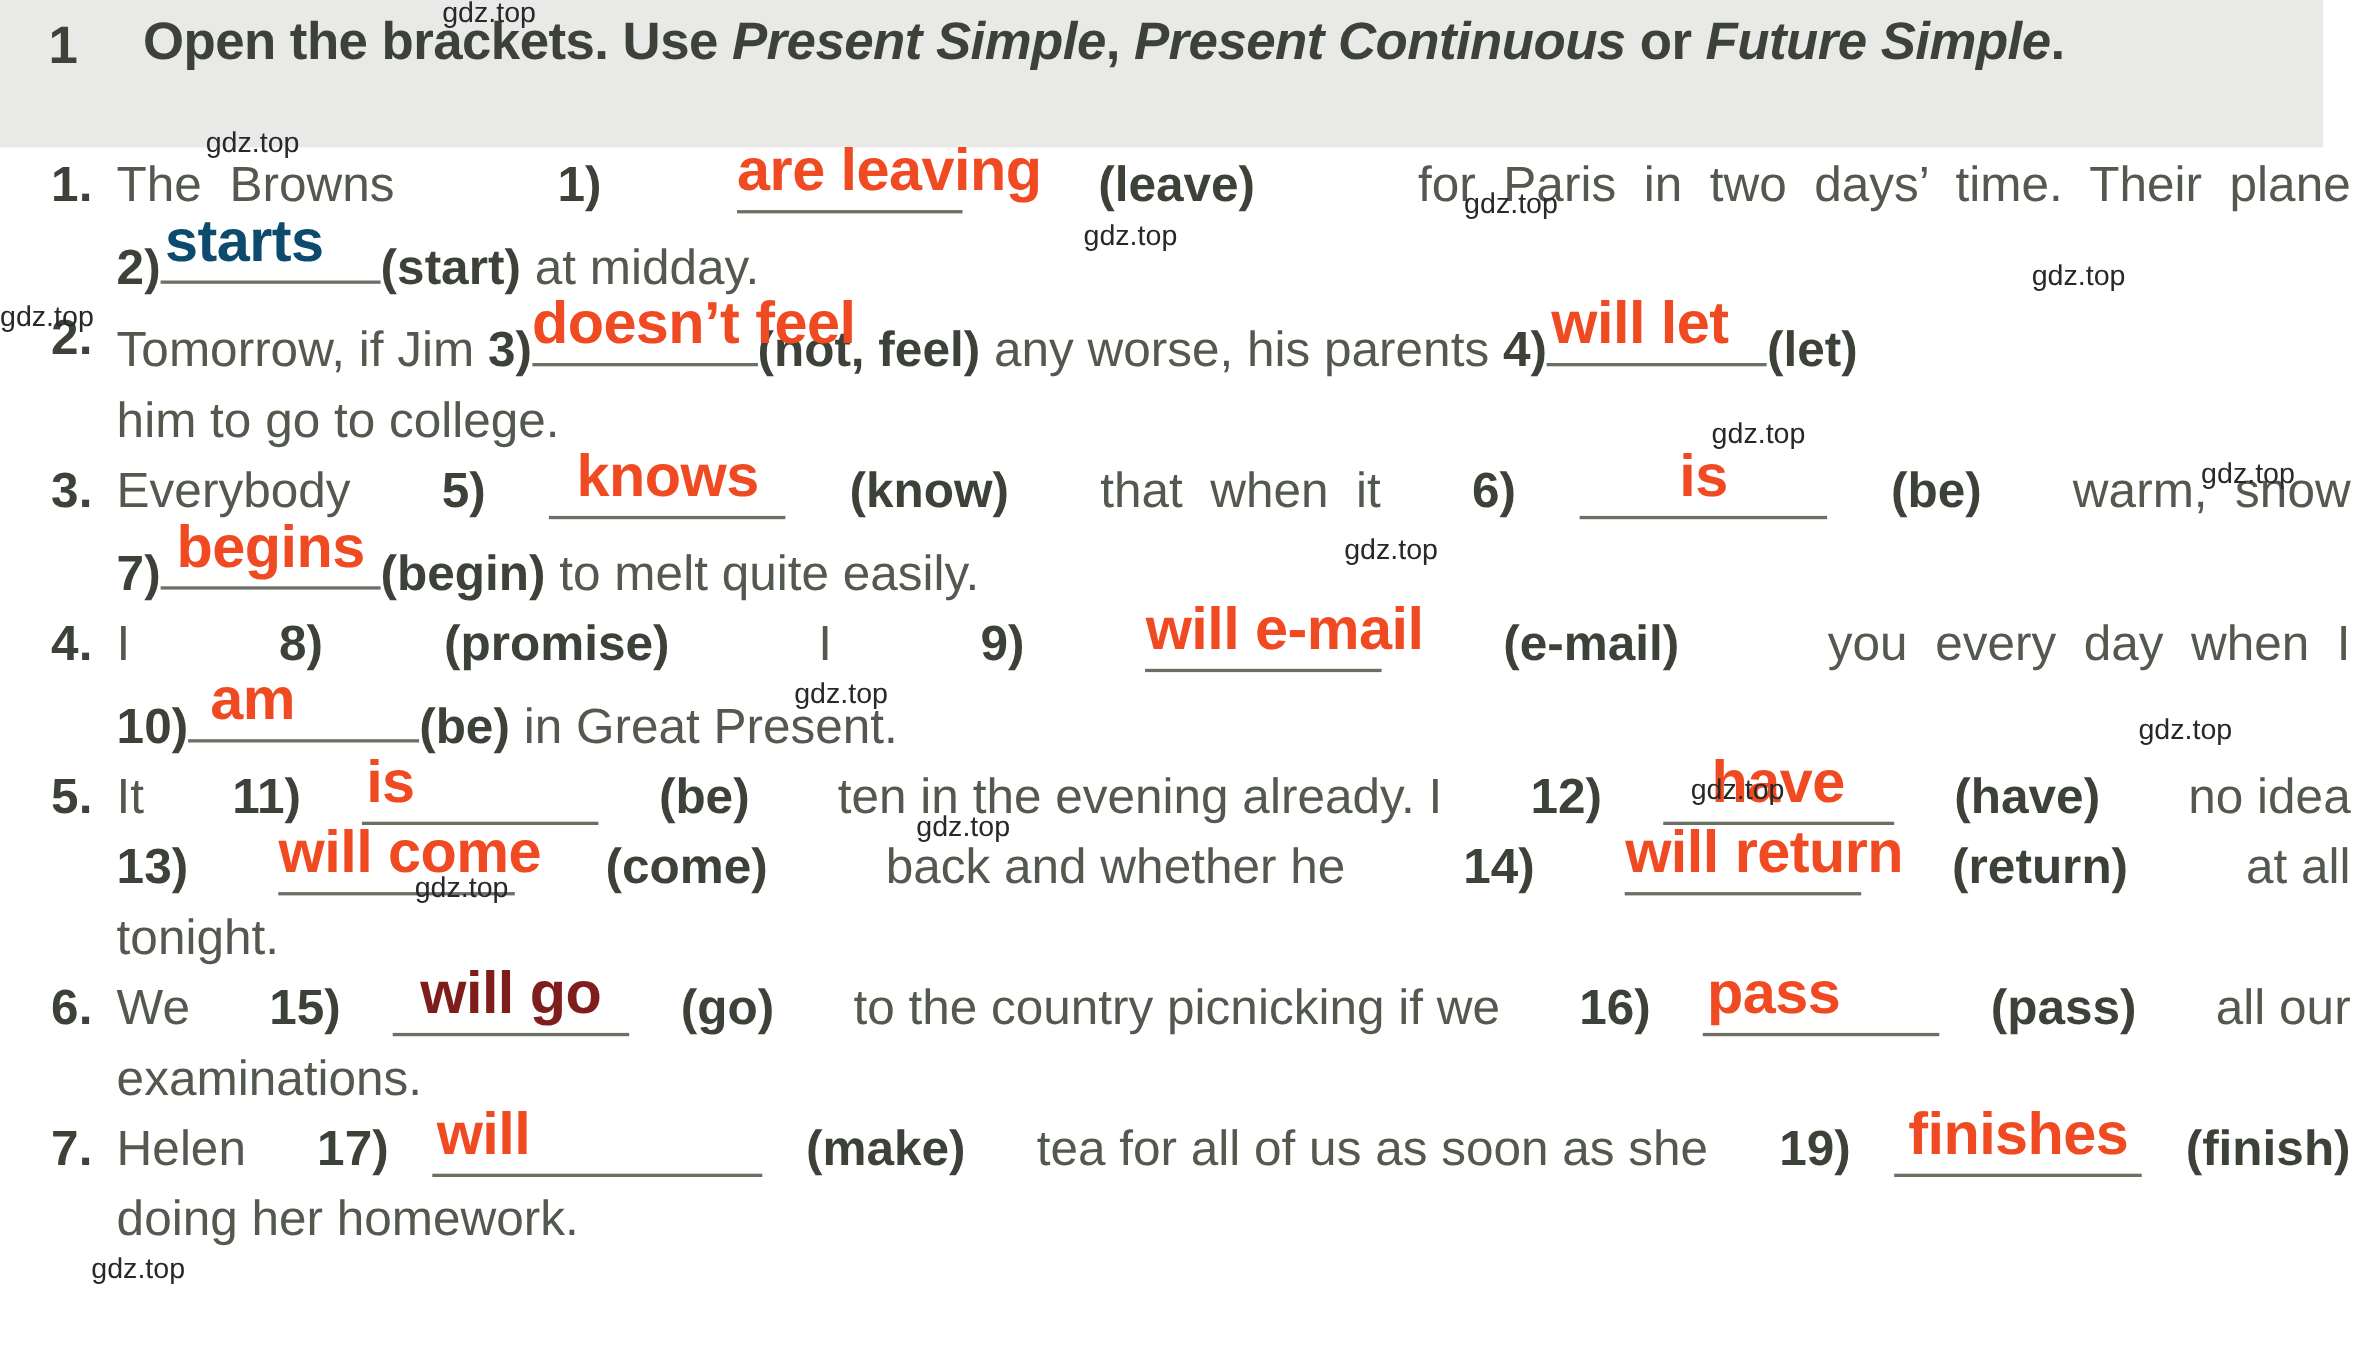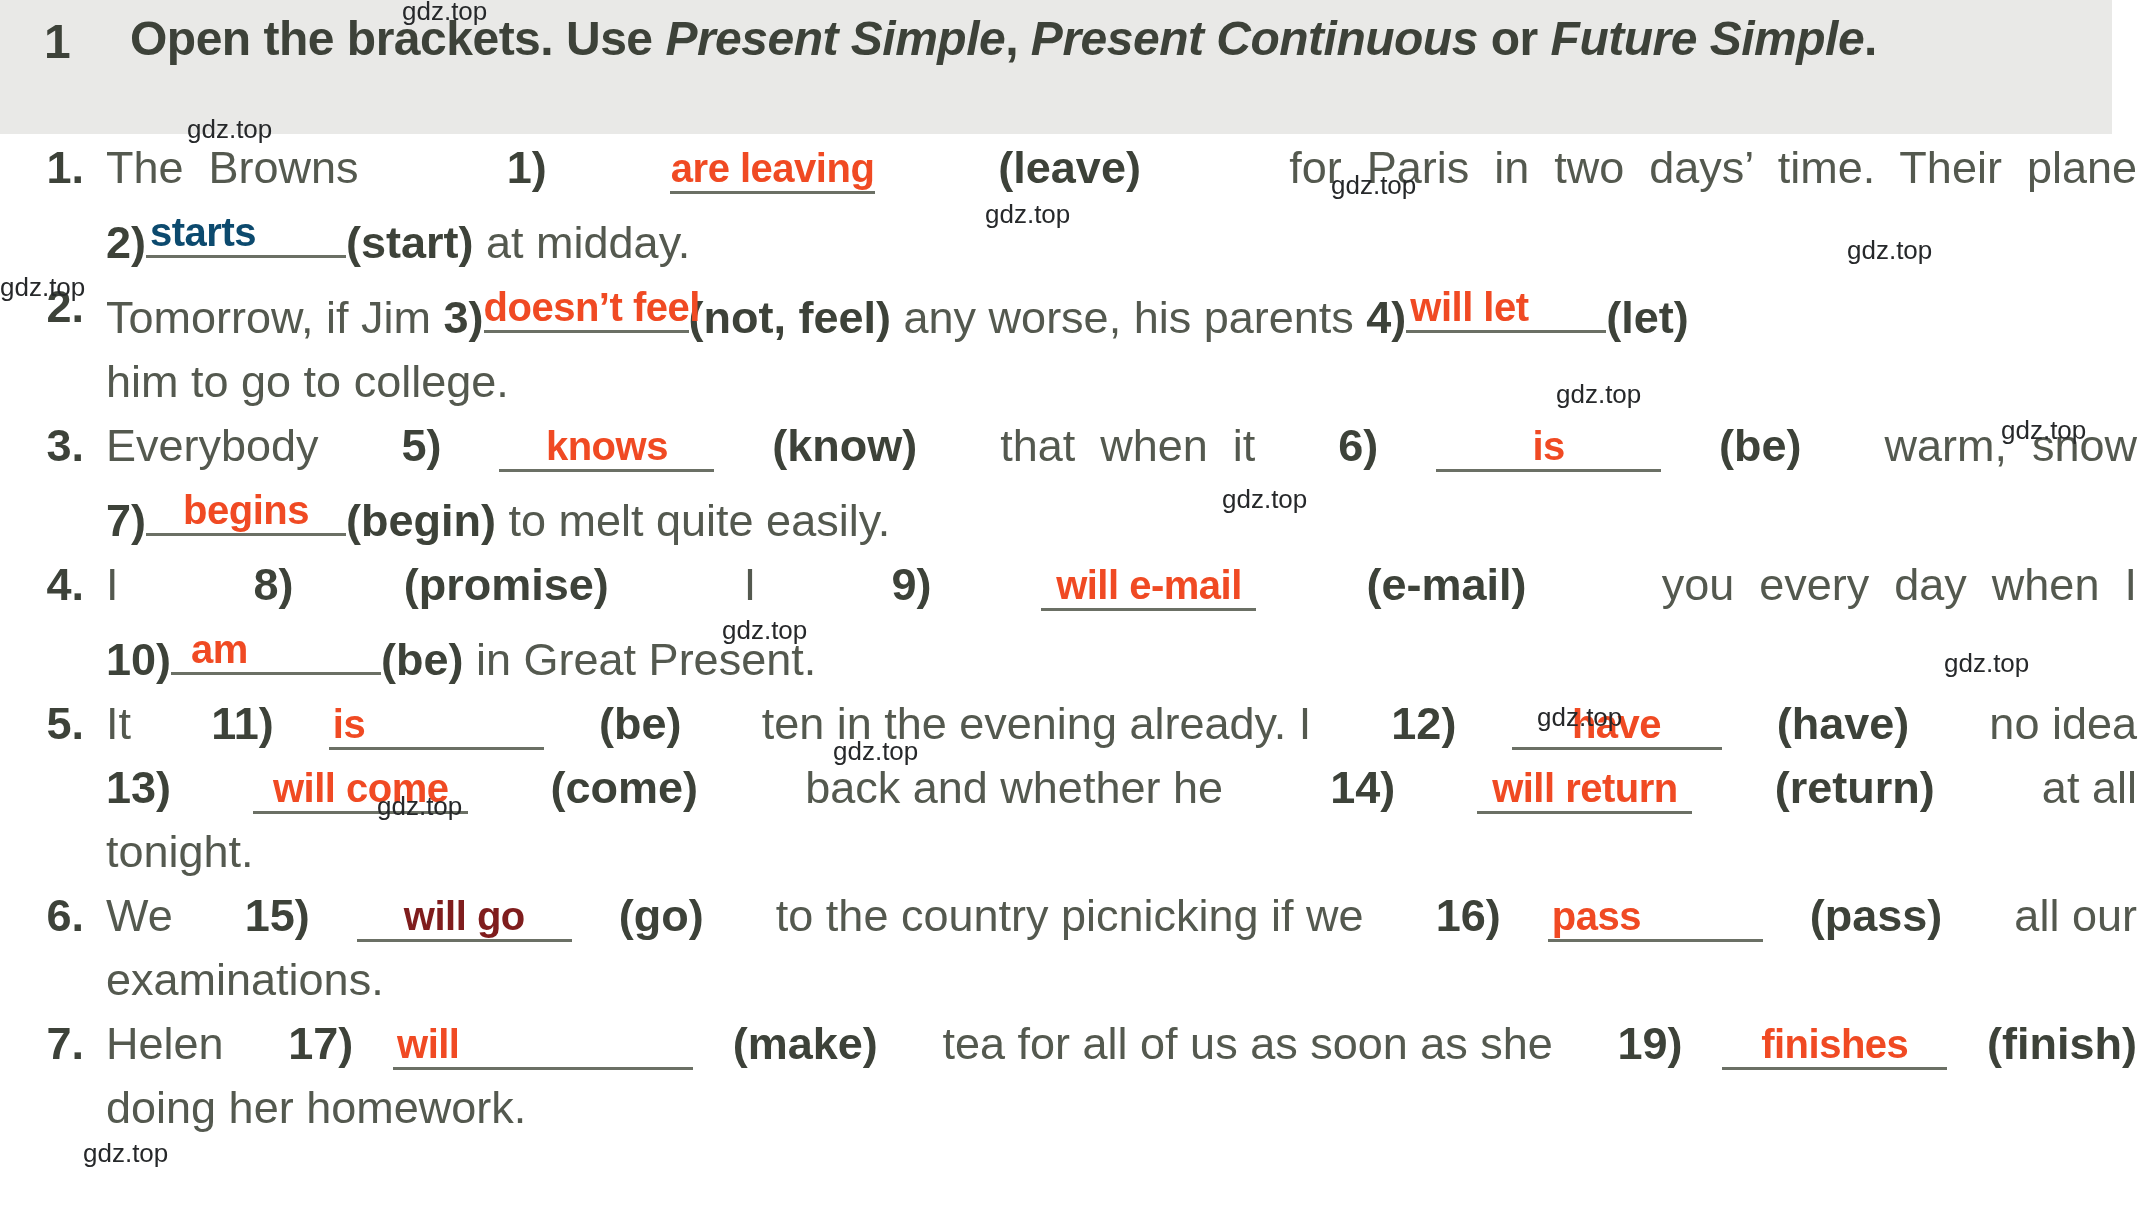--- a/index.html
+++ b/index.html
@@ -53,24 +53,24 @@
   
   .blank{
     position:relative;display:inline-block;
     border-bottom:3px solid #6b7065;
     text-align:center;
     vertical-align:baseline;
     height:58px;
     box-sizing:border-box;
   }
   .blank .ans{
-    position:absolute;left:0;right:0;bottom:2px;
+    position:absolute;left:0;right:0;bottom:15px;
     color:#f04a23;
     font-weight:bold;
-    font-size:40px;
+    font-size:54px;
     line-height:42px;
     white-space:nowrap;
     letter-spacing:-0.5px;
   }
   .blank.aleft .ans{left:4px;right:auto;text-align:left;}
   .blank.acenter .ans{text-align:center;}
   
   .wm{
     position:absolute;
     font-size:26px;color:#26282a;

